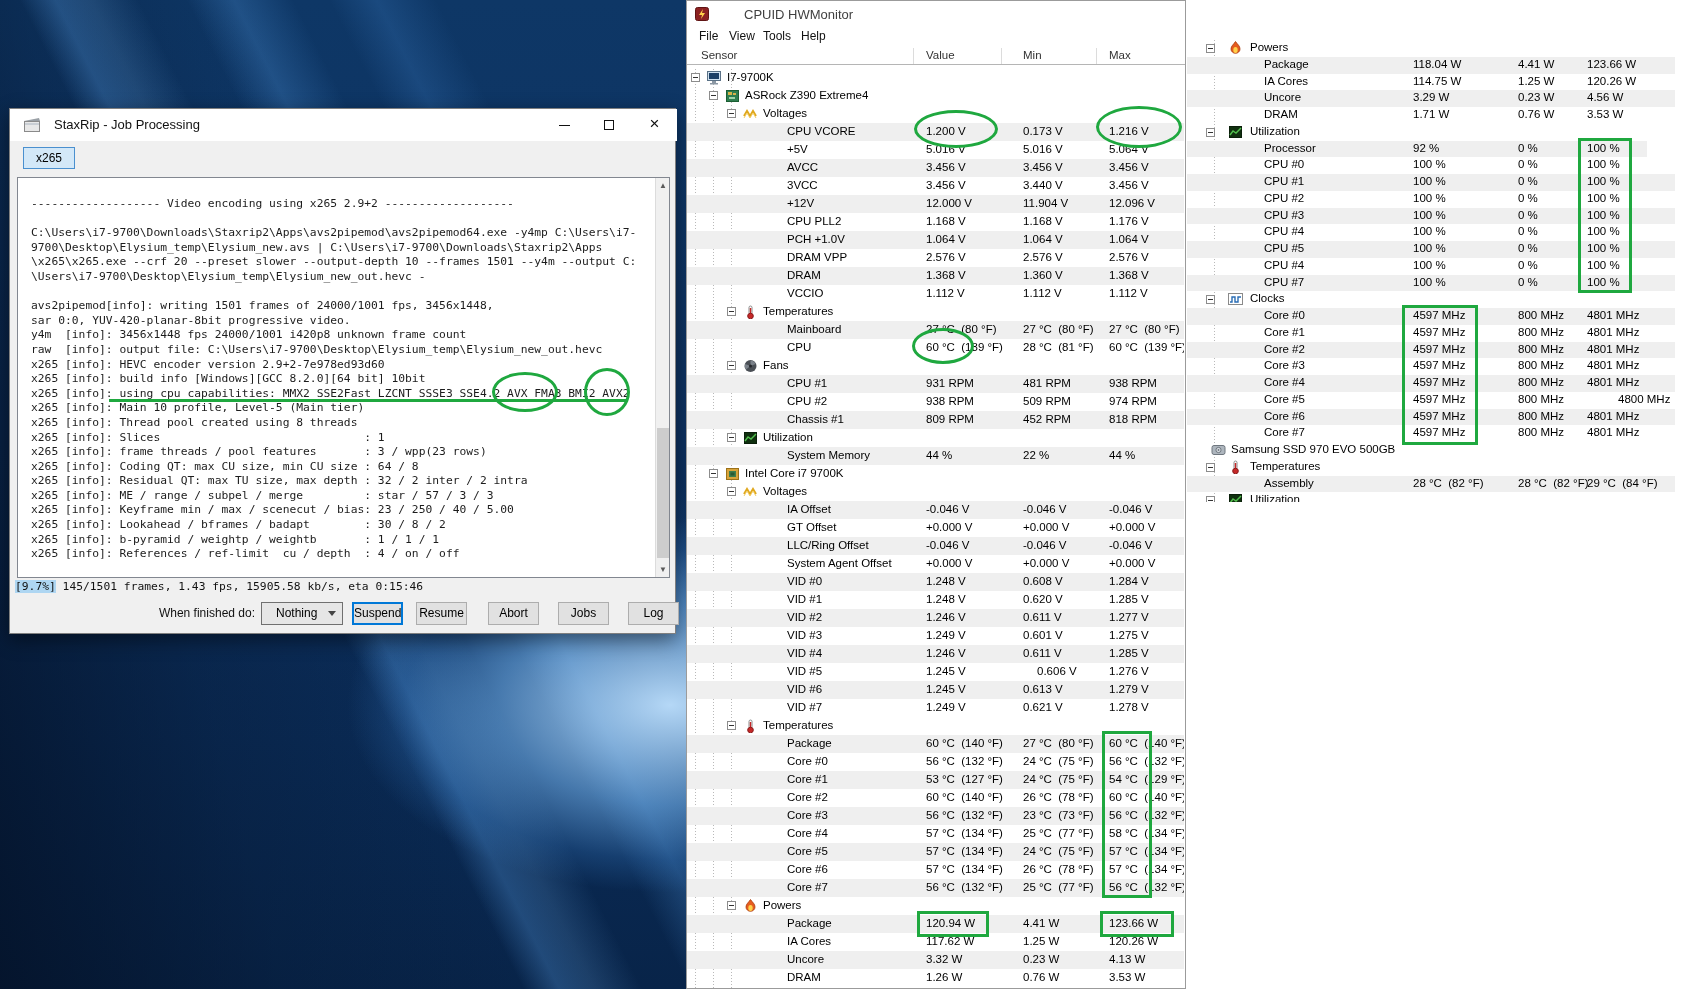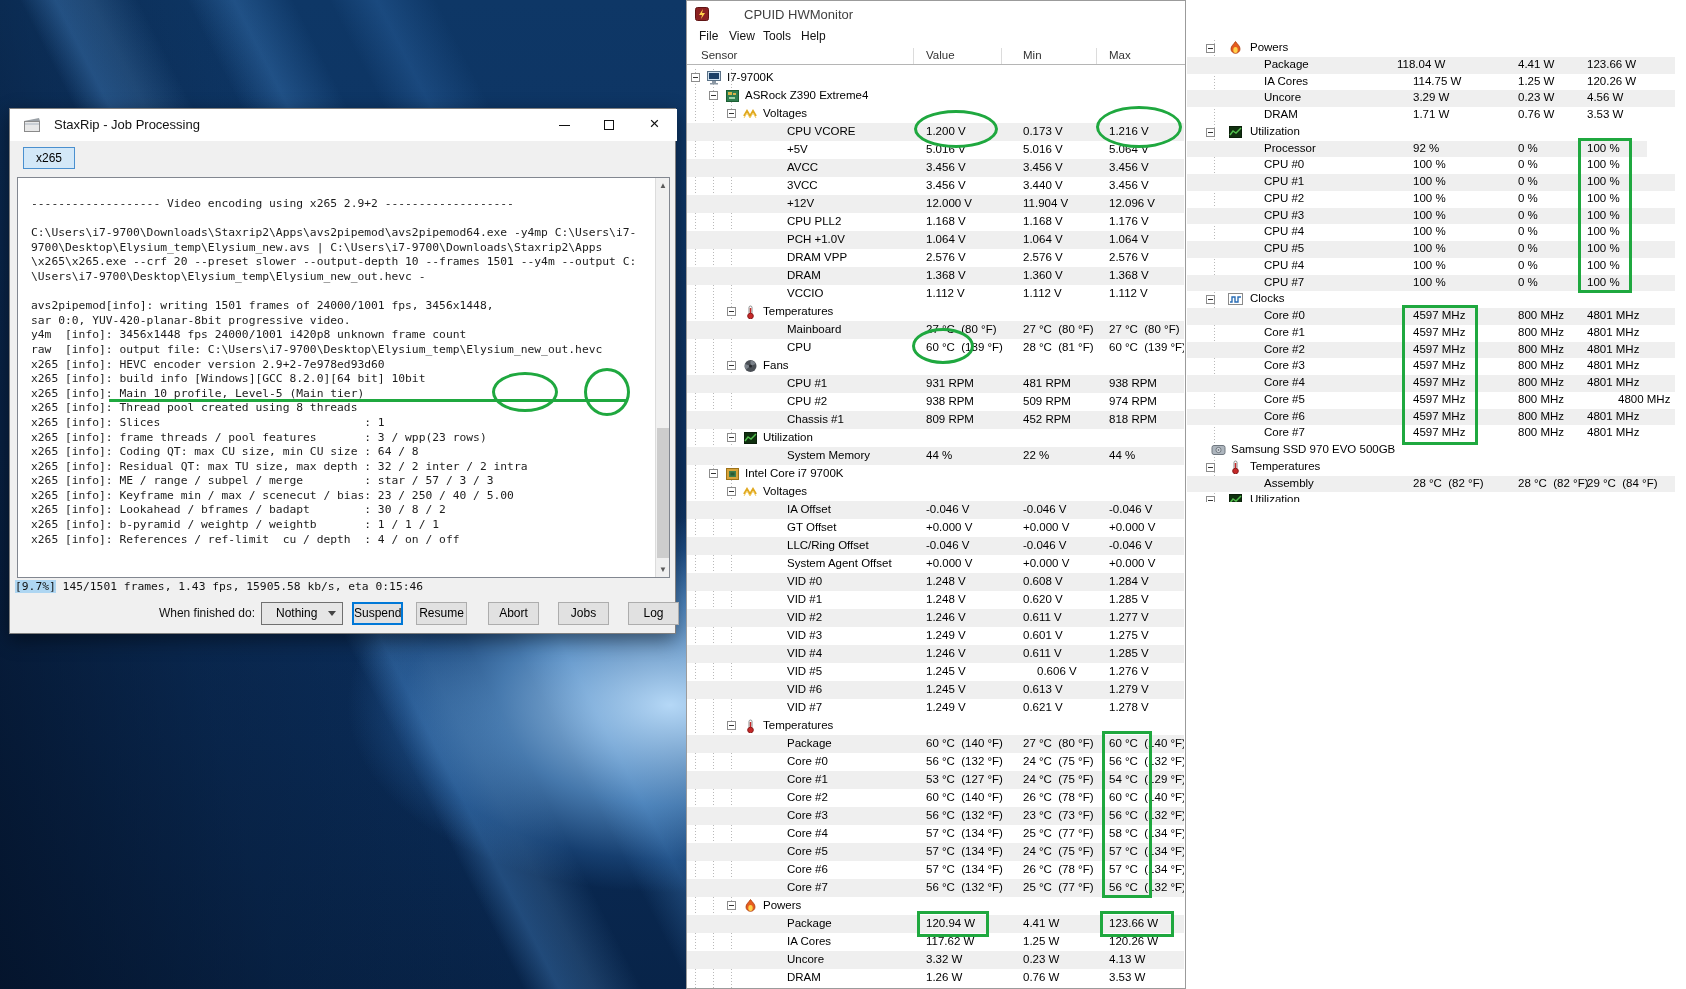--- a/index.html
+++ b/index.html
@@ -125,20 +125,21 @@
           <div class="cline">9700\Desktop\Elysium_temp\Elysium_new.avs | C:\Users\i7-9700\Downloads\Staxrip2\Apps</div>
           <div class="cline">\x265\x265.exe --crf 20 --preset slower --output-depth 10 --frames 1501 --y4m --output C:</div>
           <div class="cline">\Users\i7-9700\Desktop\Elysium_temp\Elysium_new_out.hevc -</div>
           <div class="cline"></div>
           <div class="cline">avs2pipemod[info]: writing 1501 frames of 24000/1001 fps, 3456x1448,</div>
           <div class="cline">sar 0:0, YUV-420-planar-8bit progressive video.</div>
           <div class="cline">y4m  [info]: 3456x1448 fps 24000/1001 i420p8 unknown frame count</div>
           <div class="cline">raw  [info]: output file: C:\Users\i7-9700\Desktop\Elysium_temp\Elysium_new_out.hevc</div>
           <div class="cline">x265 [info]: HEVC encoder version 2.9+2-7e978ed93d60</div>
           <div class="cline">x265 [info]: build info [Windows][GCC 8.2.0][64 bit] 10bit</div>
+          <div class="cline">x265 [info]: using cpu capabilities: MMX2 SSE2Fast LZCNT SSSE3 SSE4.2 AVX FMA3 BMI2 AVX2</div>
           <div class="cline">x265 [info]: Main 10 profile, Level-5 (Main tier)</div>
           <div class="cline">x265 [info]: Thread pool created using 8 threads</div>
           <div class="cline">x265 [info]: Slices                              : 1</div>
           <div class="cline">x265 [info]: frame threads / pool features       : 3 / wpp(23 rows)</div>
           <div class="cline">x265 [info]: Coding QT: max CU size, min CU size : 64 / 8</div>
           <div class="cline">x265 [info]: Residual QT: max TU size, max depth : 32 / 2 inter / 2 intra</div>
           <div class="cline">x265 [info]: ME / range / subpel / merge         : star / 57 / 3 / 3</div>
           <div class="cline">x265 [info]: Keyframe min / max / scenecut / bias: 23 / 250 / 40 / 5.00</div>
           <div class="cline">x265 [info]: Lookahead / bframes / badapt        : 30 / 8 / 2</div>
           <div class="cline">x265 [info]: b-pyramid / weightp / weightb       : 1 / 1 / 1</div>
@@ -571,21 +572,21 @@
           <span class="ricon" style="left: 41px; top: 1px;">
             <svg width="15" height="14">
               <path d="M7.5 0.5 C9.5 3.5 12 4.8 12 8 A4.5 4.3 0 0 1 3 8 C3 5 5.5 3.6 7.5 0.5 Z" fill="#e65c1e" stroke="#a83b0d" stroke-width="0.8"></path>
               <ellipse cx="7.5" cy="9" rx="2.2" ry="3" fill="#ffd24a"></ellipse>
             </svg>
           </span>
           <span class="cell" style="left: 63px;">Powers</span>
         </div>
         <div class="frow stripe" style="width: 488px;">
           <span class="cell" style="left: 77px;">Package</span>
-          <span class="cell" style="left: 210px; text-align: center;">118.04 W</span>
+          <span class="cell" style="left: 226px; text-align: center;">118.04 W</span>
           <span class="cell" style="left: 331px;">4.41 W</span>
           <span class="cell" style="left: 400px;">123.66 W</span>
         </div>
         <div class="frow" style="width: 488px;">
           <span class="cell" style="left: 77px;">IA Cores</span>
           <span class="cell" style="left: 226px;">114.75 W</span>
           <span class="cell" style="left: 331px;">1.25 W</span>
           <span class="cell" style="left: 400px;">120.26 W</span>
         </div>
         <div class="frow stripe" style="width: 488px;">

